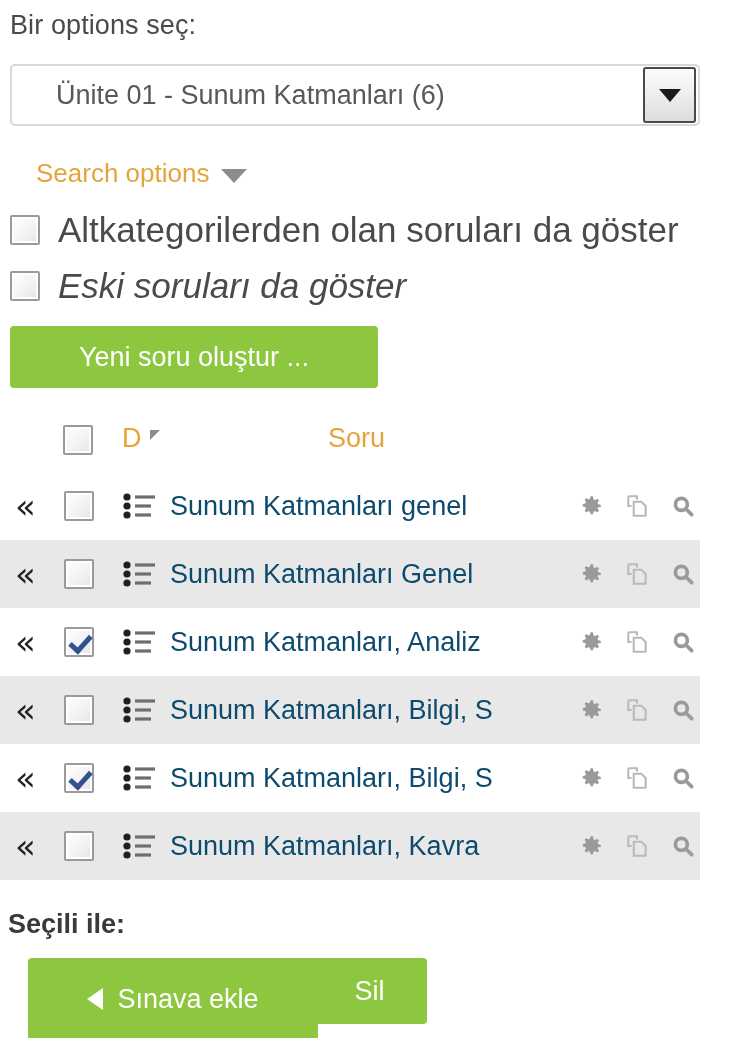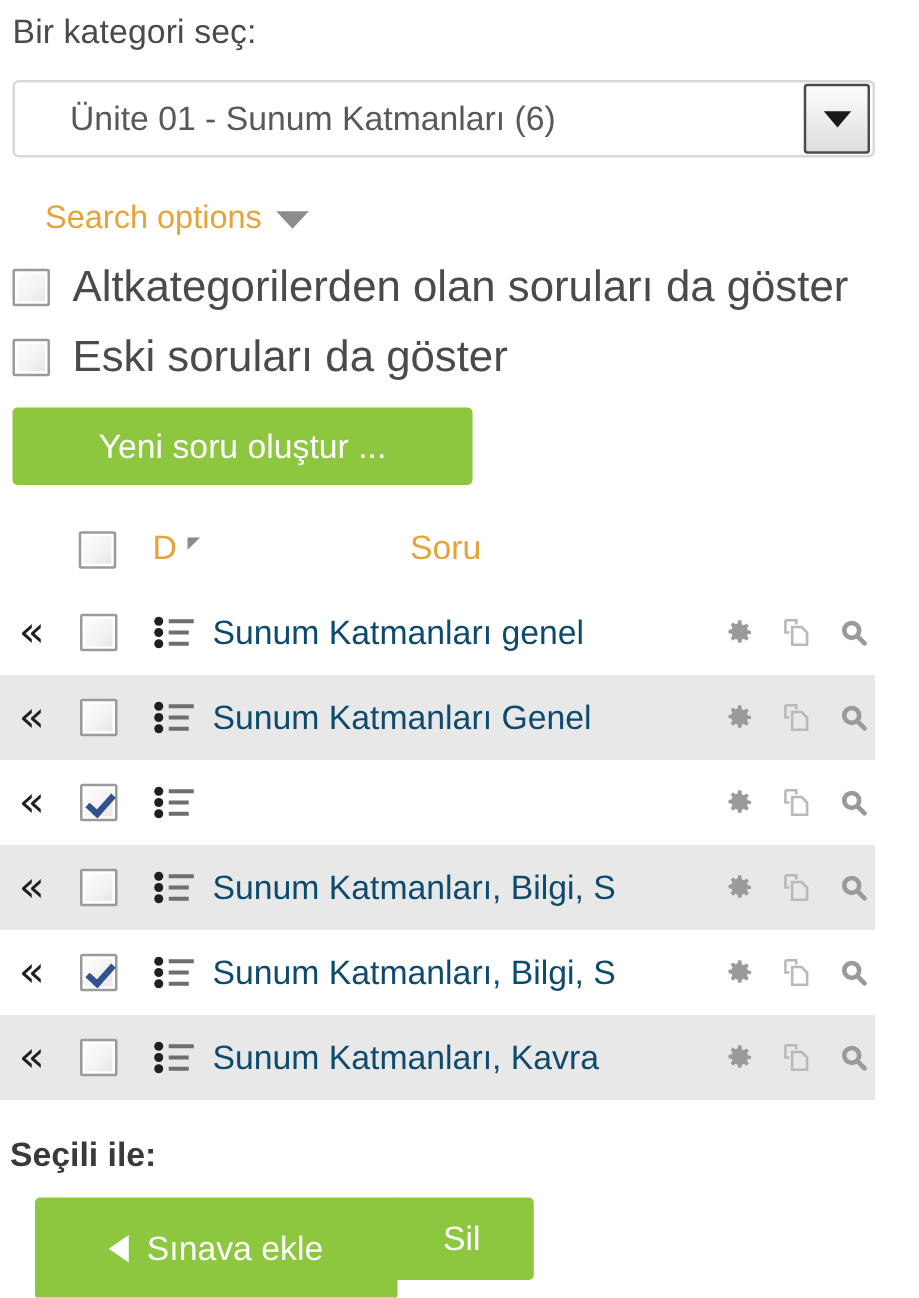--- a/index.html
+++ b/index.html
@@ -101,21 +101,21 @@
   
   .opt-row {
     position: absolute;
     left: 10px;
     display: flex;
     align-items: center;
     gap: 18px;
     white-space: nowrap;
   }
   .opt-row.r1 { top: 214px; }
-  .opt-row.r2 { top: 270px; }
+  .opt-row.r2 { top: 270px; font-style: italic; }
   .opt-text {
     font-size: 35px;
     line-height: 32px;
     color: #4a4a4a;
   }
 
   
   .cb {
     position: relative;
     width: 30px;
@@ -295,21 +295,21 @@
     border-top: 11px solid transparent;
     border-bottom: 11px solid transparent;
     border-right: 16px solid #ffffff;
   }
 </style>
 </head>
 <body>
 
 <div class="page">
 
-  <div class="cat-label">Bir kategori seç:</div>
+  <div class="cat-label">Bir options seç:</div>
 
   <div class="select-wrap">
     <div class="select-value">Ünite 01 - Sunum Katmanları (6)</div>
     <div class="select-btn">
       <span class="caret-down"></span>
     </div>
   </div>
 
   <div class="search-options">
     <span class="so-text">Search options</span>
@@ -410,20 +410,21 @@
           <span class="row-chevron">«</span>
           <span class="cb row-cb checked"></span>
           <span class="qtype-icon"><svg viewBox="0 0 34 26" width="34" height="26">
               <circle cx="5" cy="4" r="3.6" fill="#1f1f1f"></circle>
               <rect x="13" y="2.4" width="20" height="3.2" fill="#6e6e6e"></rect>
               <circle cx="5" cy="13" r="3.6" fill="#1f1f1f"></circle>
               <rect x="13" y="11.4" width="16" height="3.2" fill="#6e6e6e"></rect>
               <circle cx="5" cy="22" r="3.6" fill="#1f1f1f"></circle>
               <rect x="13" y="20.4" width="16" height="3.2" fill="#6e6e6e"></rect>
             </svg></span>
+          <span class="qname">Sunum Katmanları, Analiz</span>
           <span class="row-actions">
             <span>
               <svg class="act-icon" viewBox="0 0 24 24" fill="#9a9a9a">
                 <path d="M12 8.2a3.8 3.8 0 100 7.6 3.8 3.8 0 000-7.6zm0 5.9a2.1 2.1 0 110-4.2 2.1 2.1 0 010 4.2z"></path>
                 <path d="M21 13.2v-2.4l-2.3-.38a7 7 0 00-.63-1.52l1.36-1.9-1.7-1.7-1.9 1.36a7 7 0 00-1.52-.63L13.93 3h-2.4l-.38 2.3a7 7 0 00-1.52.63L7.73 4.57l-1.7 1.7 1.36 1.9a7 7 0 00-.63 1.52L4.46 10.1v2.4l2.3.38c.14.53.35 1.04.63 1.52l-1.36 1.9 1.7 1.7 1.9-1.36c.48.28.99.49 1.52.63l.38 2.3h2.4l.38-2.3c.53-.14 1.04-.35 1.52-.63l1.9 1.36 1.7-1.7-1.36-1.9c.28-.48.49-.99.63-1.52L21 13.2z"></path>
               </svg>
             </span>
             <span>
               <svg class="act-icon" viewBox="0 0 24 24" fill="none" stroke="#b9b9b9" stroke-width="1.9">
                 <path d="M4 3h8v3M4 3v9h3"></path>

